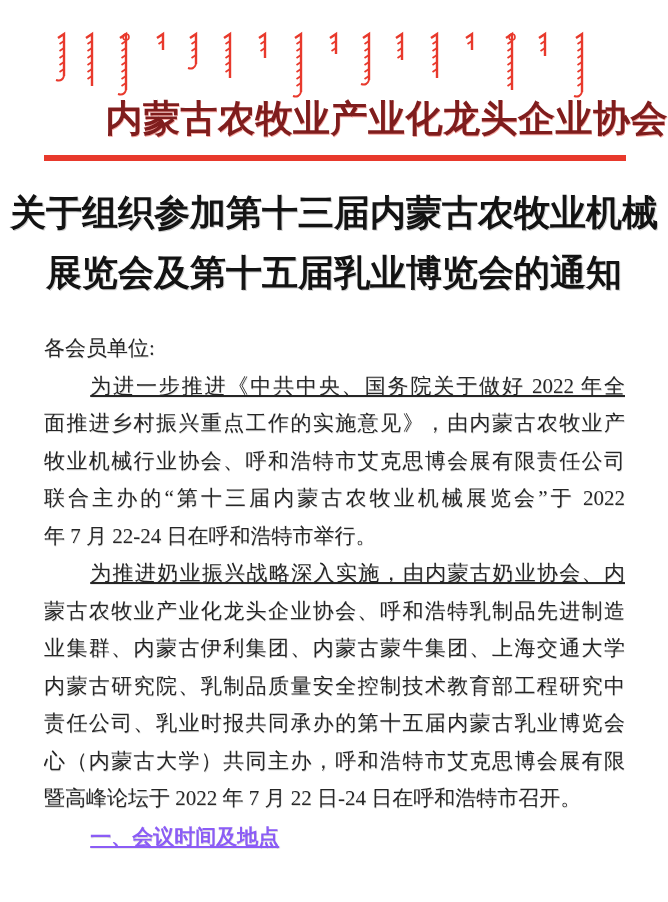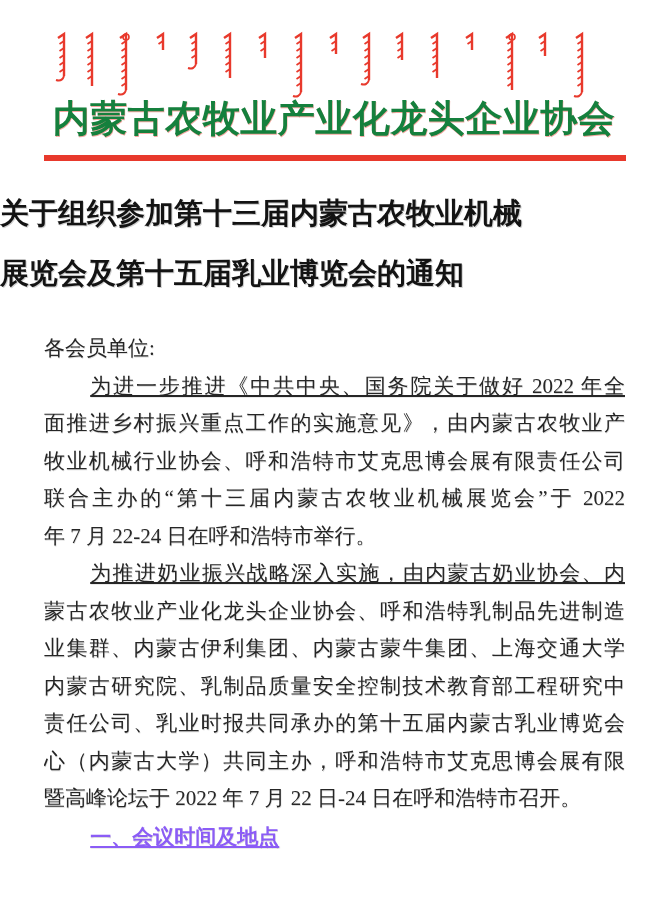--- a/index.html
+++ b/index.html
@@ -22,25 +22,25 @@
     width: 668px;
     height: 76px;
   }
 
   
   .org-title {
     position: absolute;
     left: 0;
     top: 94px;
     width: 100%;
-    text-align: center;
+    text-align: right;
     font-size: 37px;
     font-weight: bold;
     letter-spacing: 0.5px;
-    color: #15803d;
+    color: #7f1d1d;
     text-shadow: 0.5px 0.5px 0 rgba(232,57,44,0.45);
     white-space: nowrap;
   }
 
   
   .red-rule {
     position: absolute;
     left: 44px;
     right: 42px;
     top: 155px;
@@ -48,22 +48,22 @@
     border-top: 3px solid #e8392c;
     border-bottom: 3px solid #e8392c;
   }
 
   
   .doc-title {
     position: absolute;
     left: 0;
     top: 183px;
     width: 100%;
-    text-align: left;
-    font-size: 29px;
+    text-align: center;
+    font-size: 36px;
     font-weight: bold;
     color: #131313;
     line-height: 60px;
     text-shadow: 1px 1px 0 rgba(120,120,120,0.35);
     white-space: nowrap;
   }
 
   
   .doc-body {
     position: absolute;

